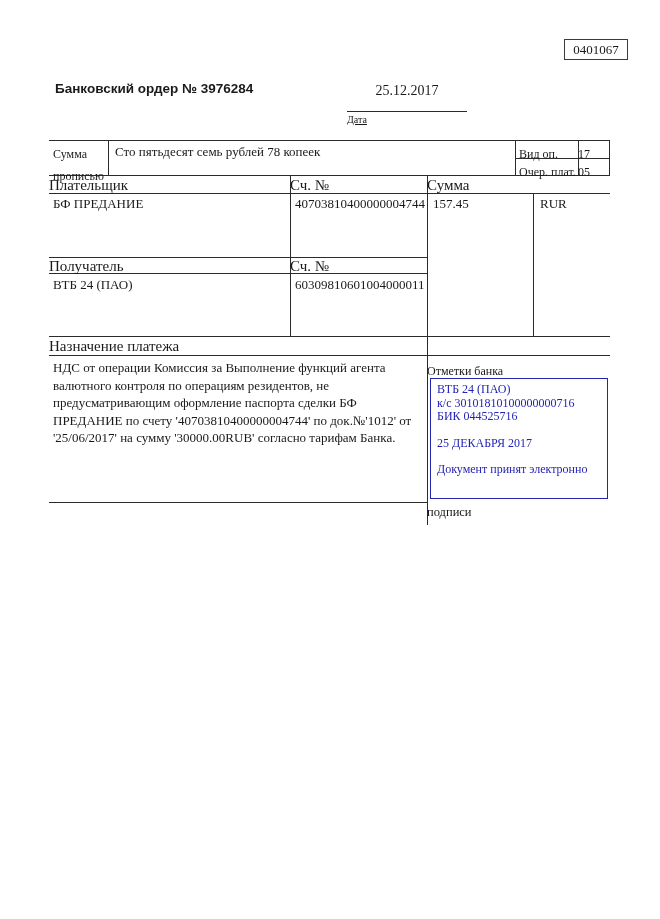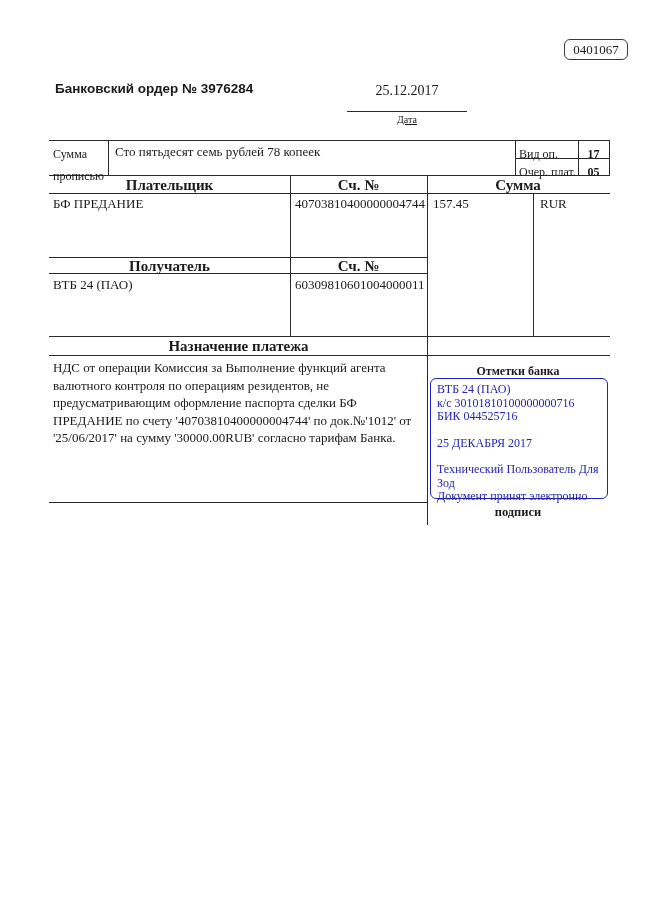--- a/index.html
+++ b/index.html
@@ -1,38 +1,38 @@
 <!DOCTYPE html>
 <html style="--stamp-color: #2424b4;"><head>
 <meta charset="utf-8">
 <style>
   html,body{margin:0;padding:0;}
   body{
     width:660px;height:919px;background:#ffffff;position:relative;
     font-family:"Liberation Serif","DejaVu Serif",serif;color:#1a1a1a;
     -webkit-font-smoothing:antialiased;
   }
-  .abs{position:absolute;border-radius:6px;}
+  .abs{position:absolute;}
   .hl{position:absolute;height:1.4px;background:#2b2b2b;}
   .vl{position:absolute;width:1.4px;background:#2b2b2b;}
-  .ctr{text-align:center;font-weight:bold;}
+  .ctr{}
   .fs13{font-size:13px;line-height:15px;}
   .fs12{font-size:12px;line-height:22px;}
   .hdr{font-size:15px;line-height:15px;}
   #form-code{
     left:564px;top:39px;width:62px;height:19px;border:1.2px solid #3a3a3a;
     font-size:13px;line-height:19px;text-align:center;
   }
   #doc-title{
     left:55px;top:81px;font-family:Liberation Sans, sans-serif;
     font-weight:bold;font-size:13.5px;
   }
   #date-block{left:347px;top:83px;width:120px;}
   #date-value{font-size:14px;text-align:center;padding-bottom:12px;border-bottom:1.5px solid #2b2b2b;}
-  #date-label{font-size:10px;text-align:center;padding-top:2px;text-decoration:underline;}
+  #date-label{font-size:10px;text-align:left;padding-top:2px;text-decoration:underline;}
   #purpose-text{
     left:53px;top:359px;width:376px;font-size:13px;line-height:17.6px;text-align:left;
   }
   #bank-stamp{
     left:430px;top:378px;width:164px;height:111px;
     border:1.6px solid var(--stamp-color,#2424b4);color:var(--stamp-color,#2424b4);
     padding:4px 6px 4px 6px;font-size:12px;line-height:13.5px;
   }
   .stamp-gap{height:13px;}
 </style>
@@ -93,17 +93,16 @@
 
 <div class="abs ctr" style="left:427px;top:364px;width:182px;font-size:12px">Отметки банка</div>
 
 <div class="abs" id="bank-stamp">
   <div>ВТБ 24 (ПАО)</div>
   <div>к/с 30101810100000000716</div>
   <div>БИК 044525716</div>
   <div class="stamp-gap"></div>
   <div>25 ДЕКАБРЯ 2017</div>
   <div class="stamp-gap"></div>
-  <div>Технический Пользователь Для Зод</div>
   <div>Документ принят электронно</div>
 </div>
 
 <div class="abs ctr" style="left:427px;top:505px;width:182px;font-size:12.5px">подписи</div>
 
 </body></html>

